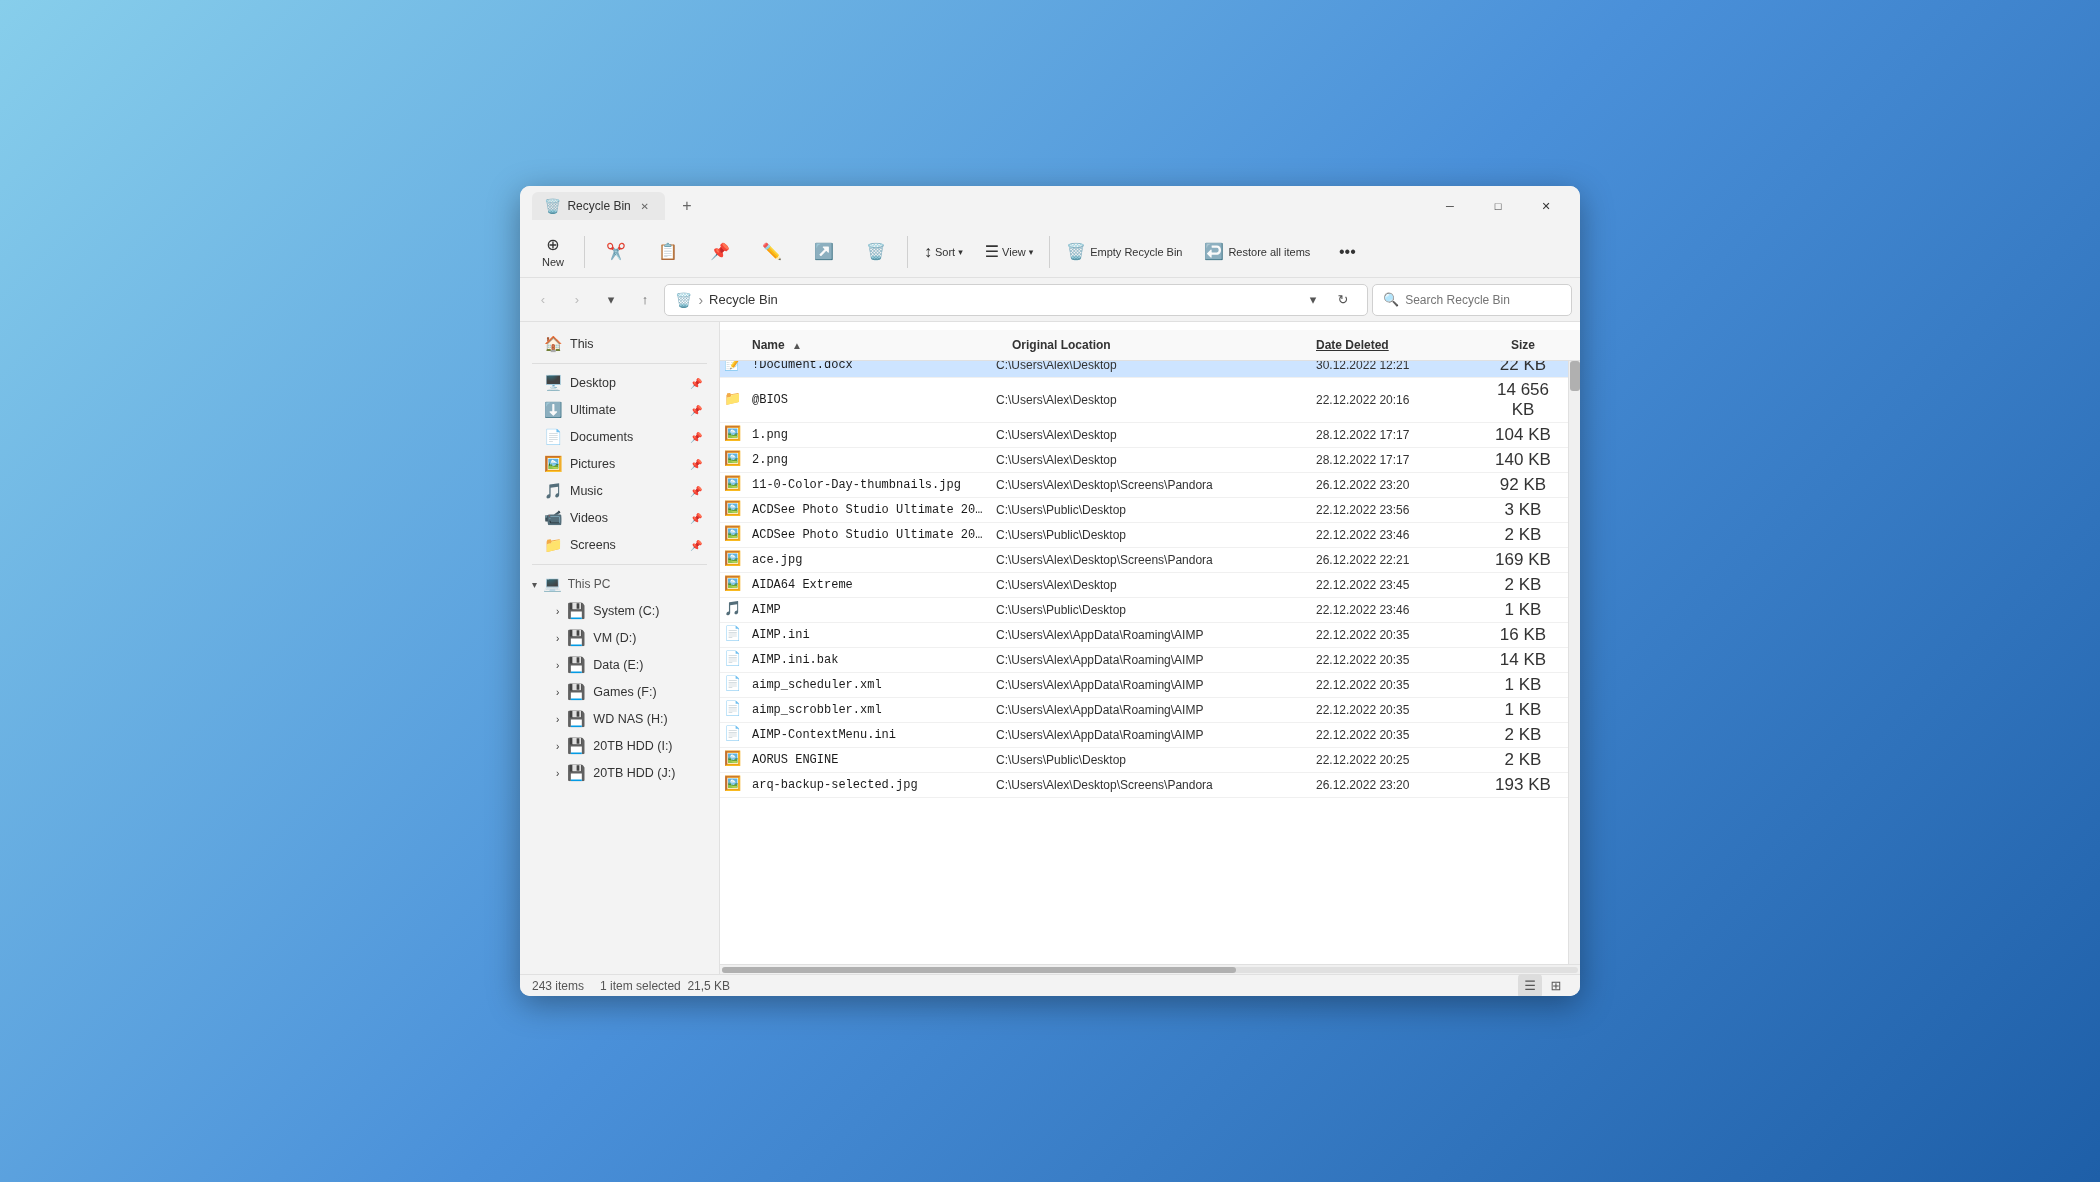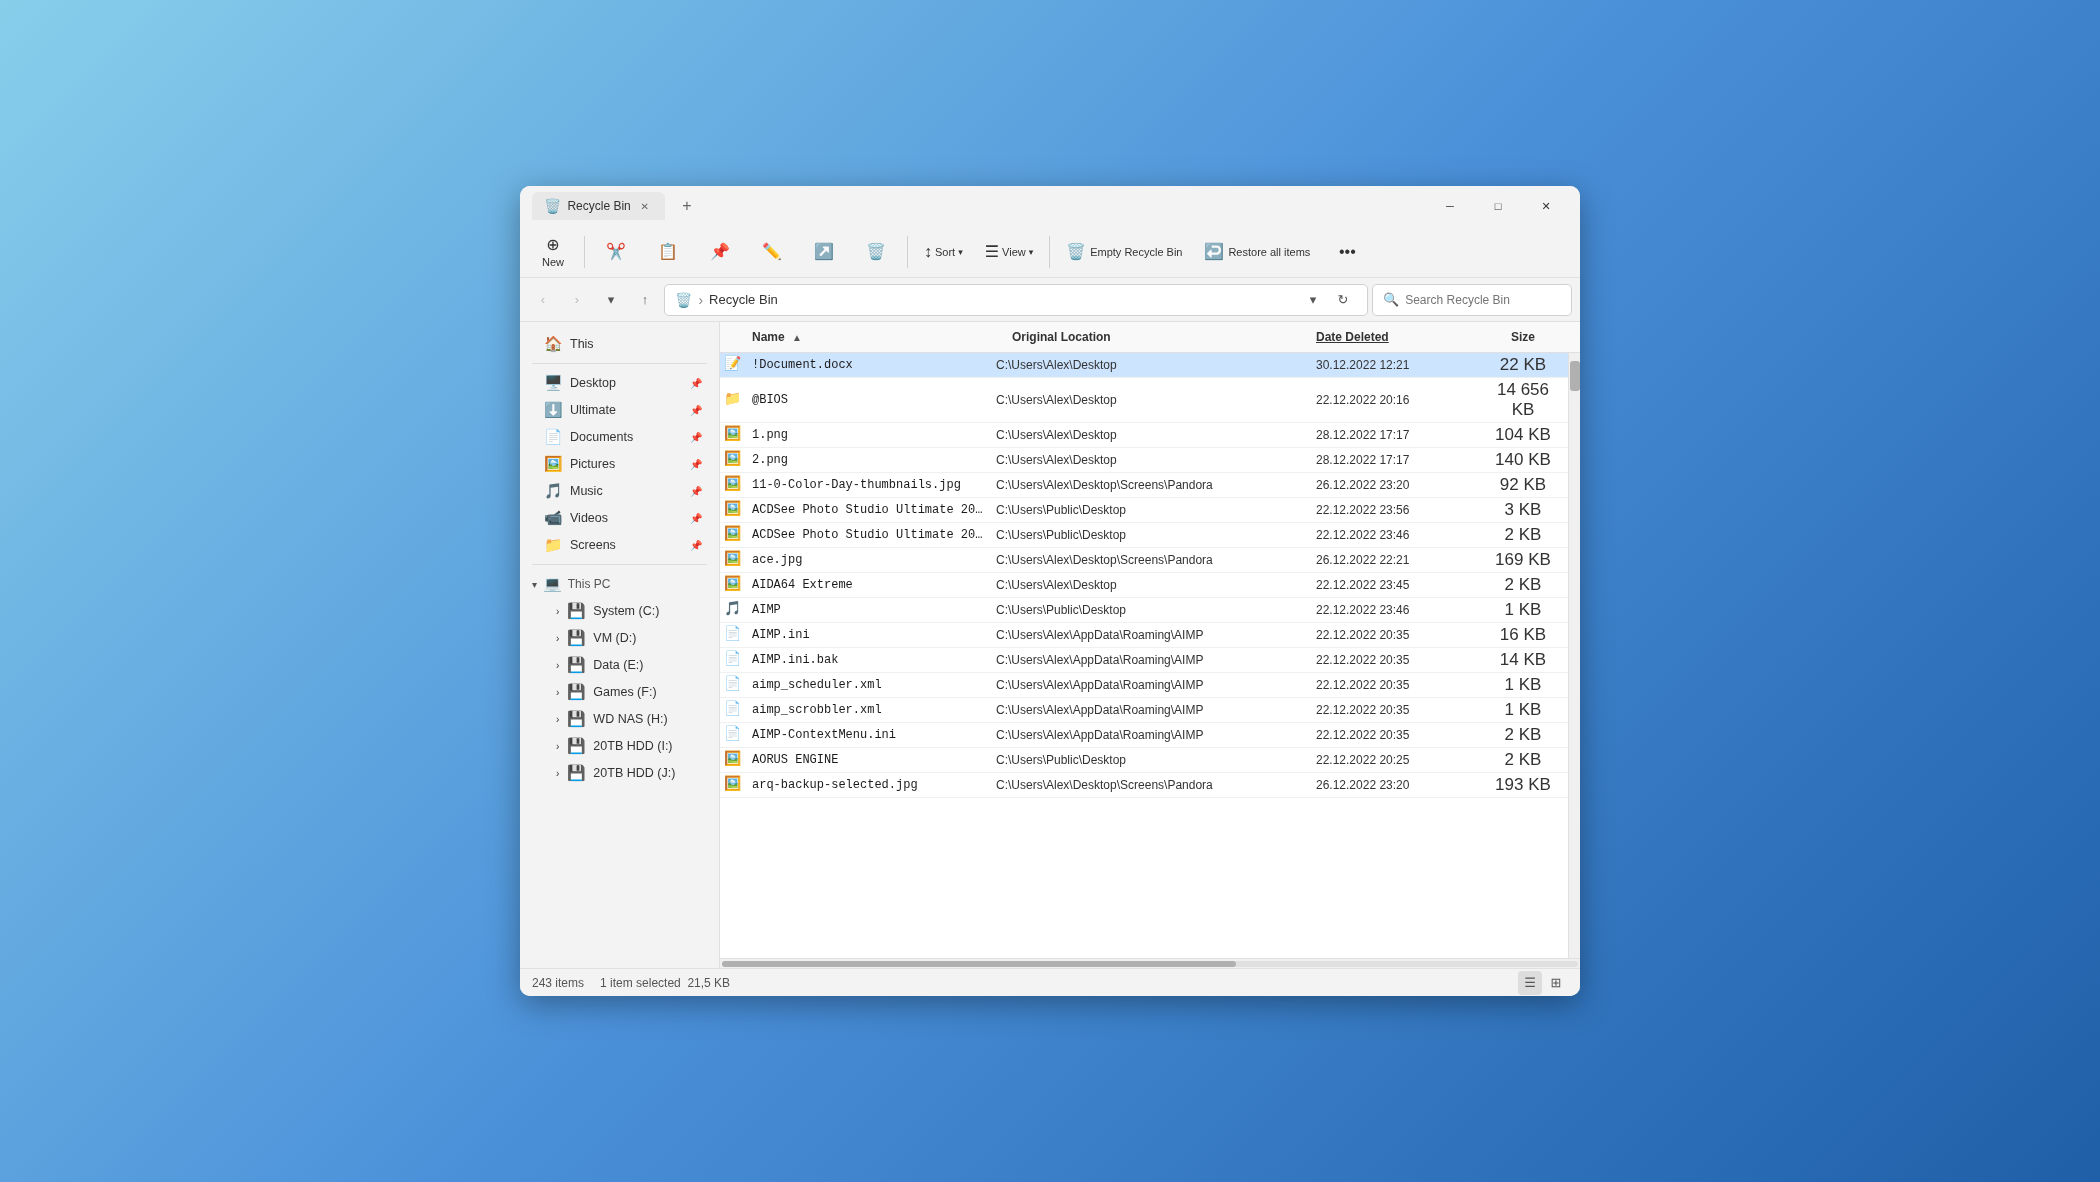--- a/index.html
+++ b/index.html
@@ -193,21 +193,21 @@
       flex-direction: column;
       overflow: hidden;
       background: #fff;
     }
     .filelist-header {
       display: flex;
       align-items: center;
       padding: 4px 0;
       border-bottom: 1px solid #e0e0e0;
       background: #f9f9f9;
-      position: sticky; top: 0;
+      position: sticky; top: 8px;
     }
     .fh-sort-icon {
       font-size: 10px; color: #555; padding: 0 4px;
     }
     .col-name { flex: 0 0 260px; padding: 4px 8px; font-weight: 600; font-size: 12px; color: #333; cursor: pointer; }
     .col-loc { flex: 1; padding: 4px 8px; font-weight: 600; font-size: 12px; color: #333; cursor: pointer; }
     .col-date { flex: 0 0 170px; padding: 4px 8px; font-weight: 600; font-size: 12px; color: #333; cursor: pointer; text-decoration: underline; }
     .col-size { flex: 0 0 90px; padding: 4px 8px; font-weight: 600; font-size: 12px; color: #333; text-align: center; cursor: pointer; }
     .filelist-body { flex: 1; overflow-y: auto; }
     .file-row {
@@ -229,21 +229,21 @@
     .filelist-body::-webkit-scrollbar-thumb { background: #c0c0c0; border-radius: 4px; }
     .filelist-body::-webkit-scrollbar-track { background: #f0f0f0; }
 
     
     .statusbar {
       display: flex;
       align-items: center;
       background: #f3f3f3;
       border-top: 1px solid #e0e0e0;
       padding: 4px 12px;
-      height: 28px;
+      height: 22px;
       gap: 16px;
     }
     .status-item { font-size: 12px; color: #555; }
     .statusbar-spacer { flex: 1; }
     .view-toggle { display: flex; gap: 2px; }
     .view-btn {
       width: 24px; height: 24px;
       border-radius: 4px;
       display: flex; align-items: center; justify-content: center;
       cursor: pointer; font-size: 13px; color: #555;

